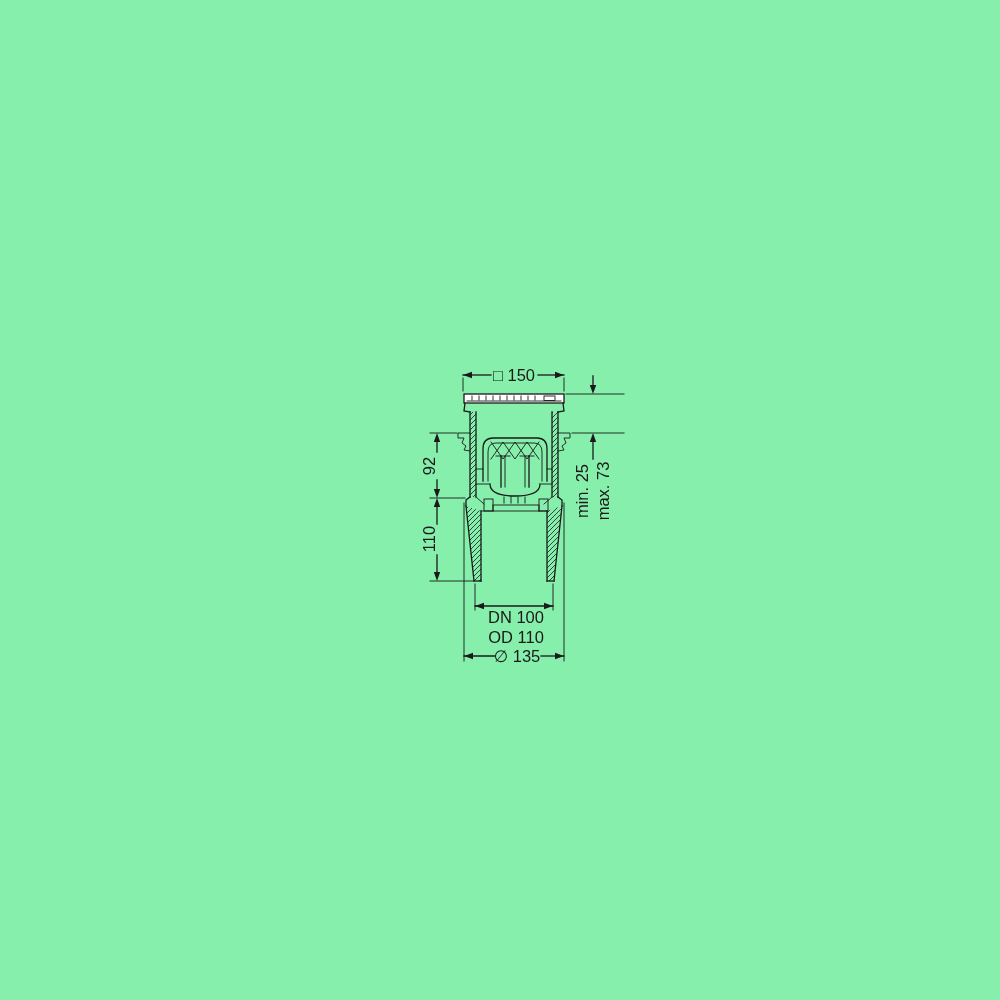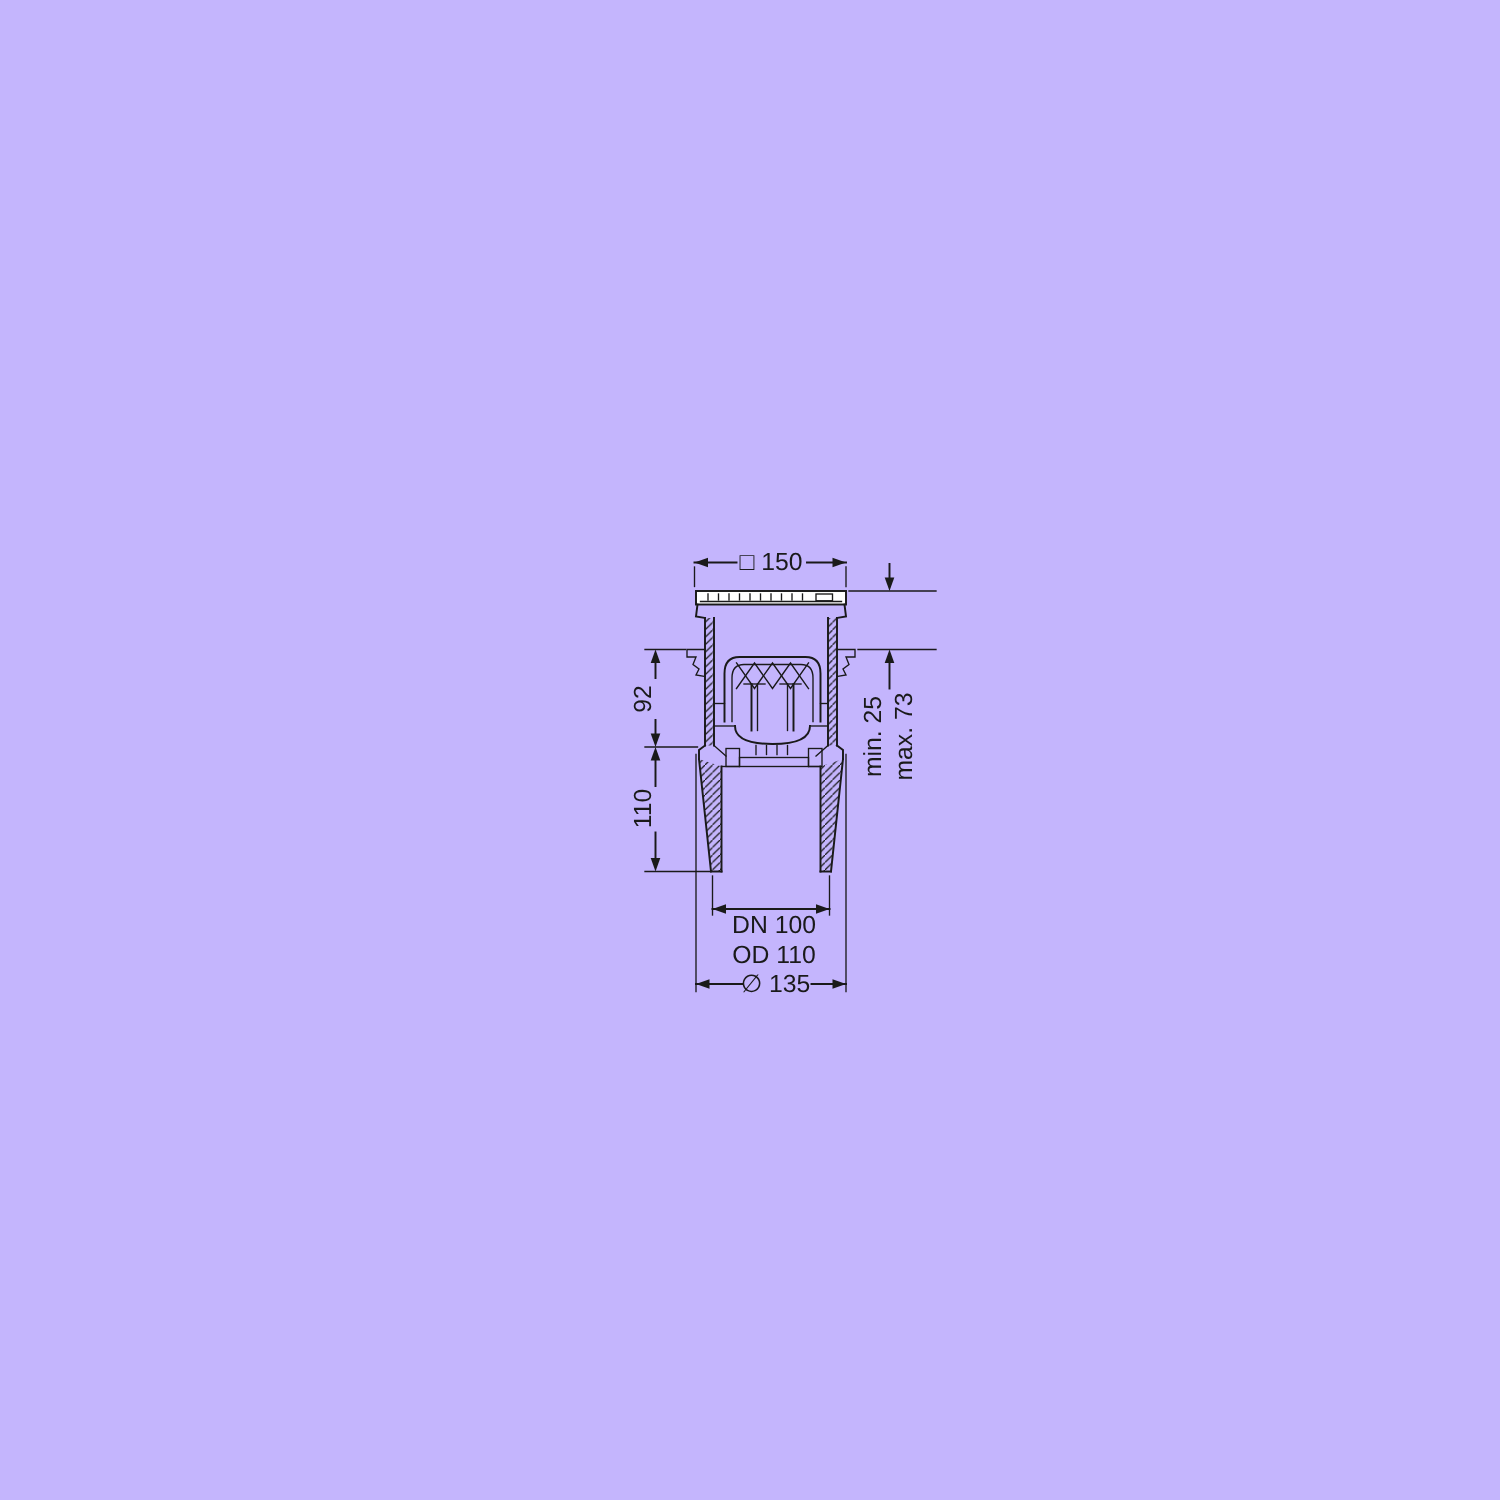--- a/index.html
+++ b/index.html
@@ -7,21 +7,21 @@
     padding: 0;
     width: 1000px;
     height: 1000px;
     background: #ffffff;
     font-family: "Liberation Sans", sans-serif;
   }
   .canvas {
     position: relative;
     width: 1000px;
     height: 1000px;
-    background: #c4b5fd;
+    background: #86efac;
     overflow: hidden;
   }
   svg { display: block; }
   .ln   { stroke: #1a1a1a; stroke-width: 1.3; fill: none; stroke-linecap: square; stroke-linejoin: miter; }
   .thin { stroke: #1a1a1a; stroke-width: 0.9; fill: none; stroke-linecap: square; }
   .arr  { fill: #1a1a1a; stroke: none; }
   .wall { fill: url(#hatch); stroke: none; }
   .solidfill { fill: #ffffff; }
   text.dim {
     font-family: "Liberation Sans", sans-serif;

